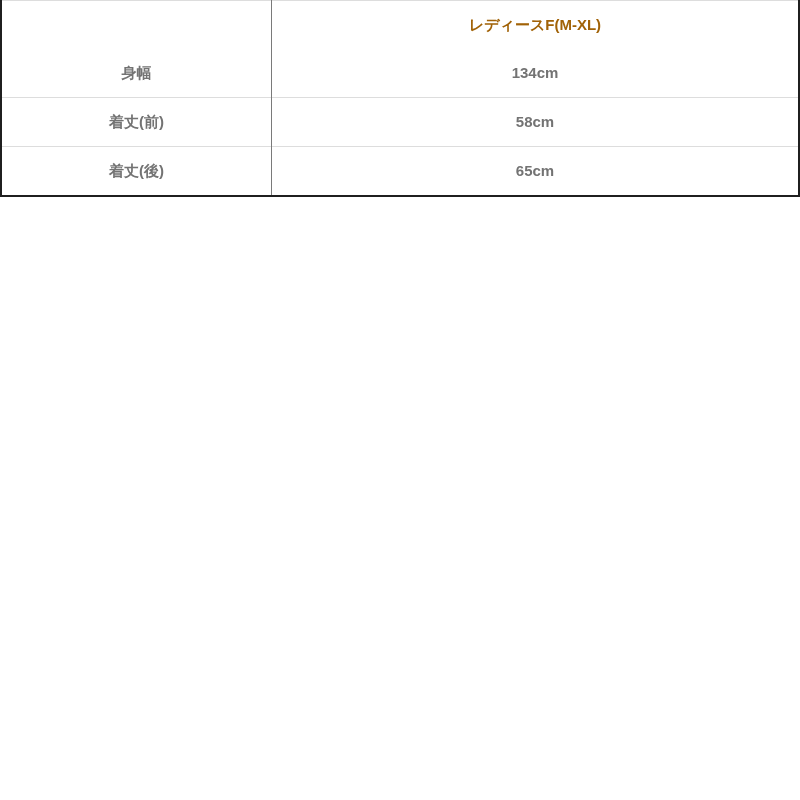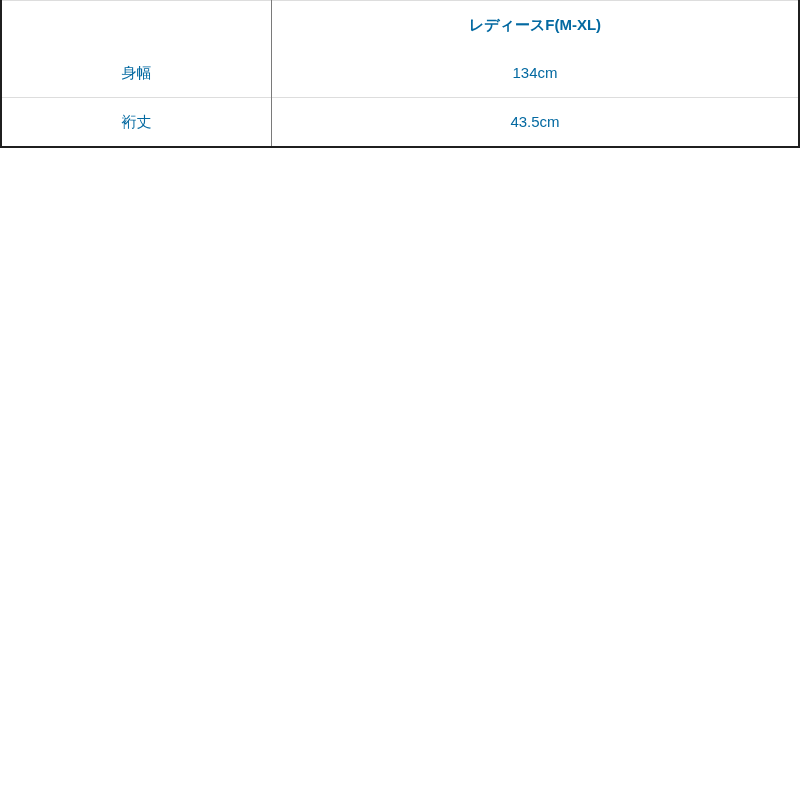--- a/index.html
+++ b/index.html
@@ -25,50 +25,54 @@
     border-right: 2px solid #1f1f1f;
     border-bottom: 2px solid #1f1f1f;
     border-top: 1px solid #dddddd;
   }
   table.size-table td, table.size-table th {
     height: 48px;
     padding: 0;
     text-align: center;
     vertical-align: middle;
     font-size: 15px;
-    color: #0369a1;
+    color: #737373;
     border-top: 1px solid #dddddd;
     background: #ffffff;
-    font-weight: normal;
+    font-weight: bold;
     line-height: 1.2;
   }
   table.size-table tr:first-child td,
   table.size-table tr:first-child th {
     border-top: none;
   }
   table.size-table .col-label { width: 269px; }
   table.size-table .col-value { border-left: 1px solid #7a7a7a; }
-  table.size-table th.col-value { font-weight: bold; color: #0369a1; }
+  table.size-table th.col-value { font-weight: bold; color: #a16207; }
 </style>
 </head>
 <body>
 
 <div class="canvas">
   <table class="size-table">
     <thead>
       <tr>
         <th class="col-label"></th>
         <th class="col-value">レディースF(M-XL)</th>
       </tr>
     </thead>
     <tbody>
 
     <tr>
         <td class="col-label">身幅</td>
         <td class="col-value">134cm</td>
       </tr>
         <tr>
-        <td class="col-label">裄丈</td>
-        <td class="col-value">43.5cm</td>
+        <td class="col-label">着丈(前)</td>
+        <td class="col-value">58cm</td>
+      </tr>
+        <tr>
+        <td class="col-label">着丈(後)</td>
+        <td class="col-value">65cm</td>
       </tr>
       </tbody>
   </table>
 </div>
 
 </body></html>

